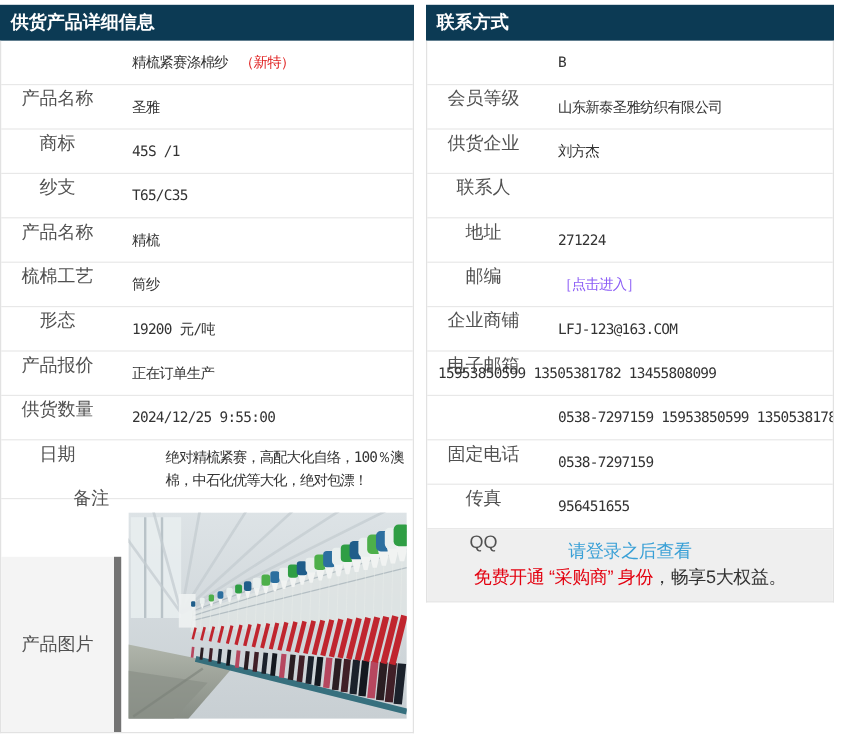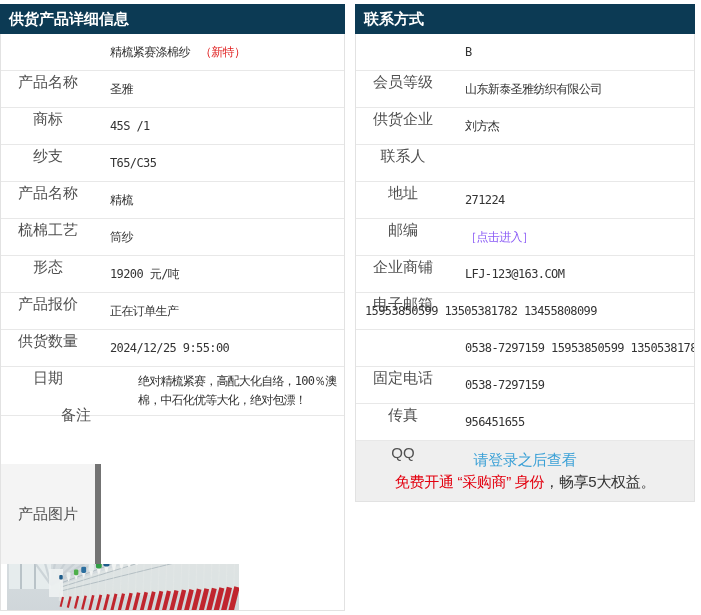--- a/index.html
+++ b/index.html
@@ -5,21 +5,21 @@
   html,body{margin:0;padding:0;background:#ffffff;}
   .page{position:relative;width:701px;height:615px;background:#ffffff;overflow:hidden;
         font-family:"Liberation Sans","DejaVu Sans",sans-serif;}
   .tbl{position:absolute;top:4px;}
   .tbl-left{left:0;width:345px;}
   .tbl-right{left:355px;width:340px;}
   .tbl-header{height:30px;line-height:30px;background:#0c3a54;color:#ffffff;
               font-size:15px;font-weight:bold;padding-left:9px;box-sizing:border-box;}
   .tbl-body{border:1px solid #e2e2e2;border-top:none;background:#ffffff;box-sizing:border-box;}
   .row{display:flex;height:37px;box-sizing:border-box;border-bottom:1px solid #e8e8e8;}
-  .row:last-child{border-bottom:none;flex-direction:column;}
+  .row:last-child{border-bottom:none;}
   .row-remark{height:49px;padding-left:28px;}
   .row-photo{height:194px;}
   .lab{flex:0 0 100px;width:100px;background:#f4f4f4;border-right:6px solid #737373;
        display:flex;align-items:center;justify-content:center;text-align:right;
        font-size:15px;color:#515151;box-sizing:border-box;margin-top:48px;}
   .val{flex:1;display:flex;align-items:center;padding:0 5px 0 9px;
        font-size:12px;letter-spacing:-0.6px;color:#333333;
        font-family:"DejaVu Sans Mono","Liberation Mono",monospace;
        white-space:nowrap;overflow:hidden;box-sizing:border-box;}
   .val-wrap{white-space:normal;line-height:19px;letter-spacing:-0.8px;}

